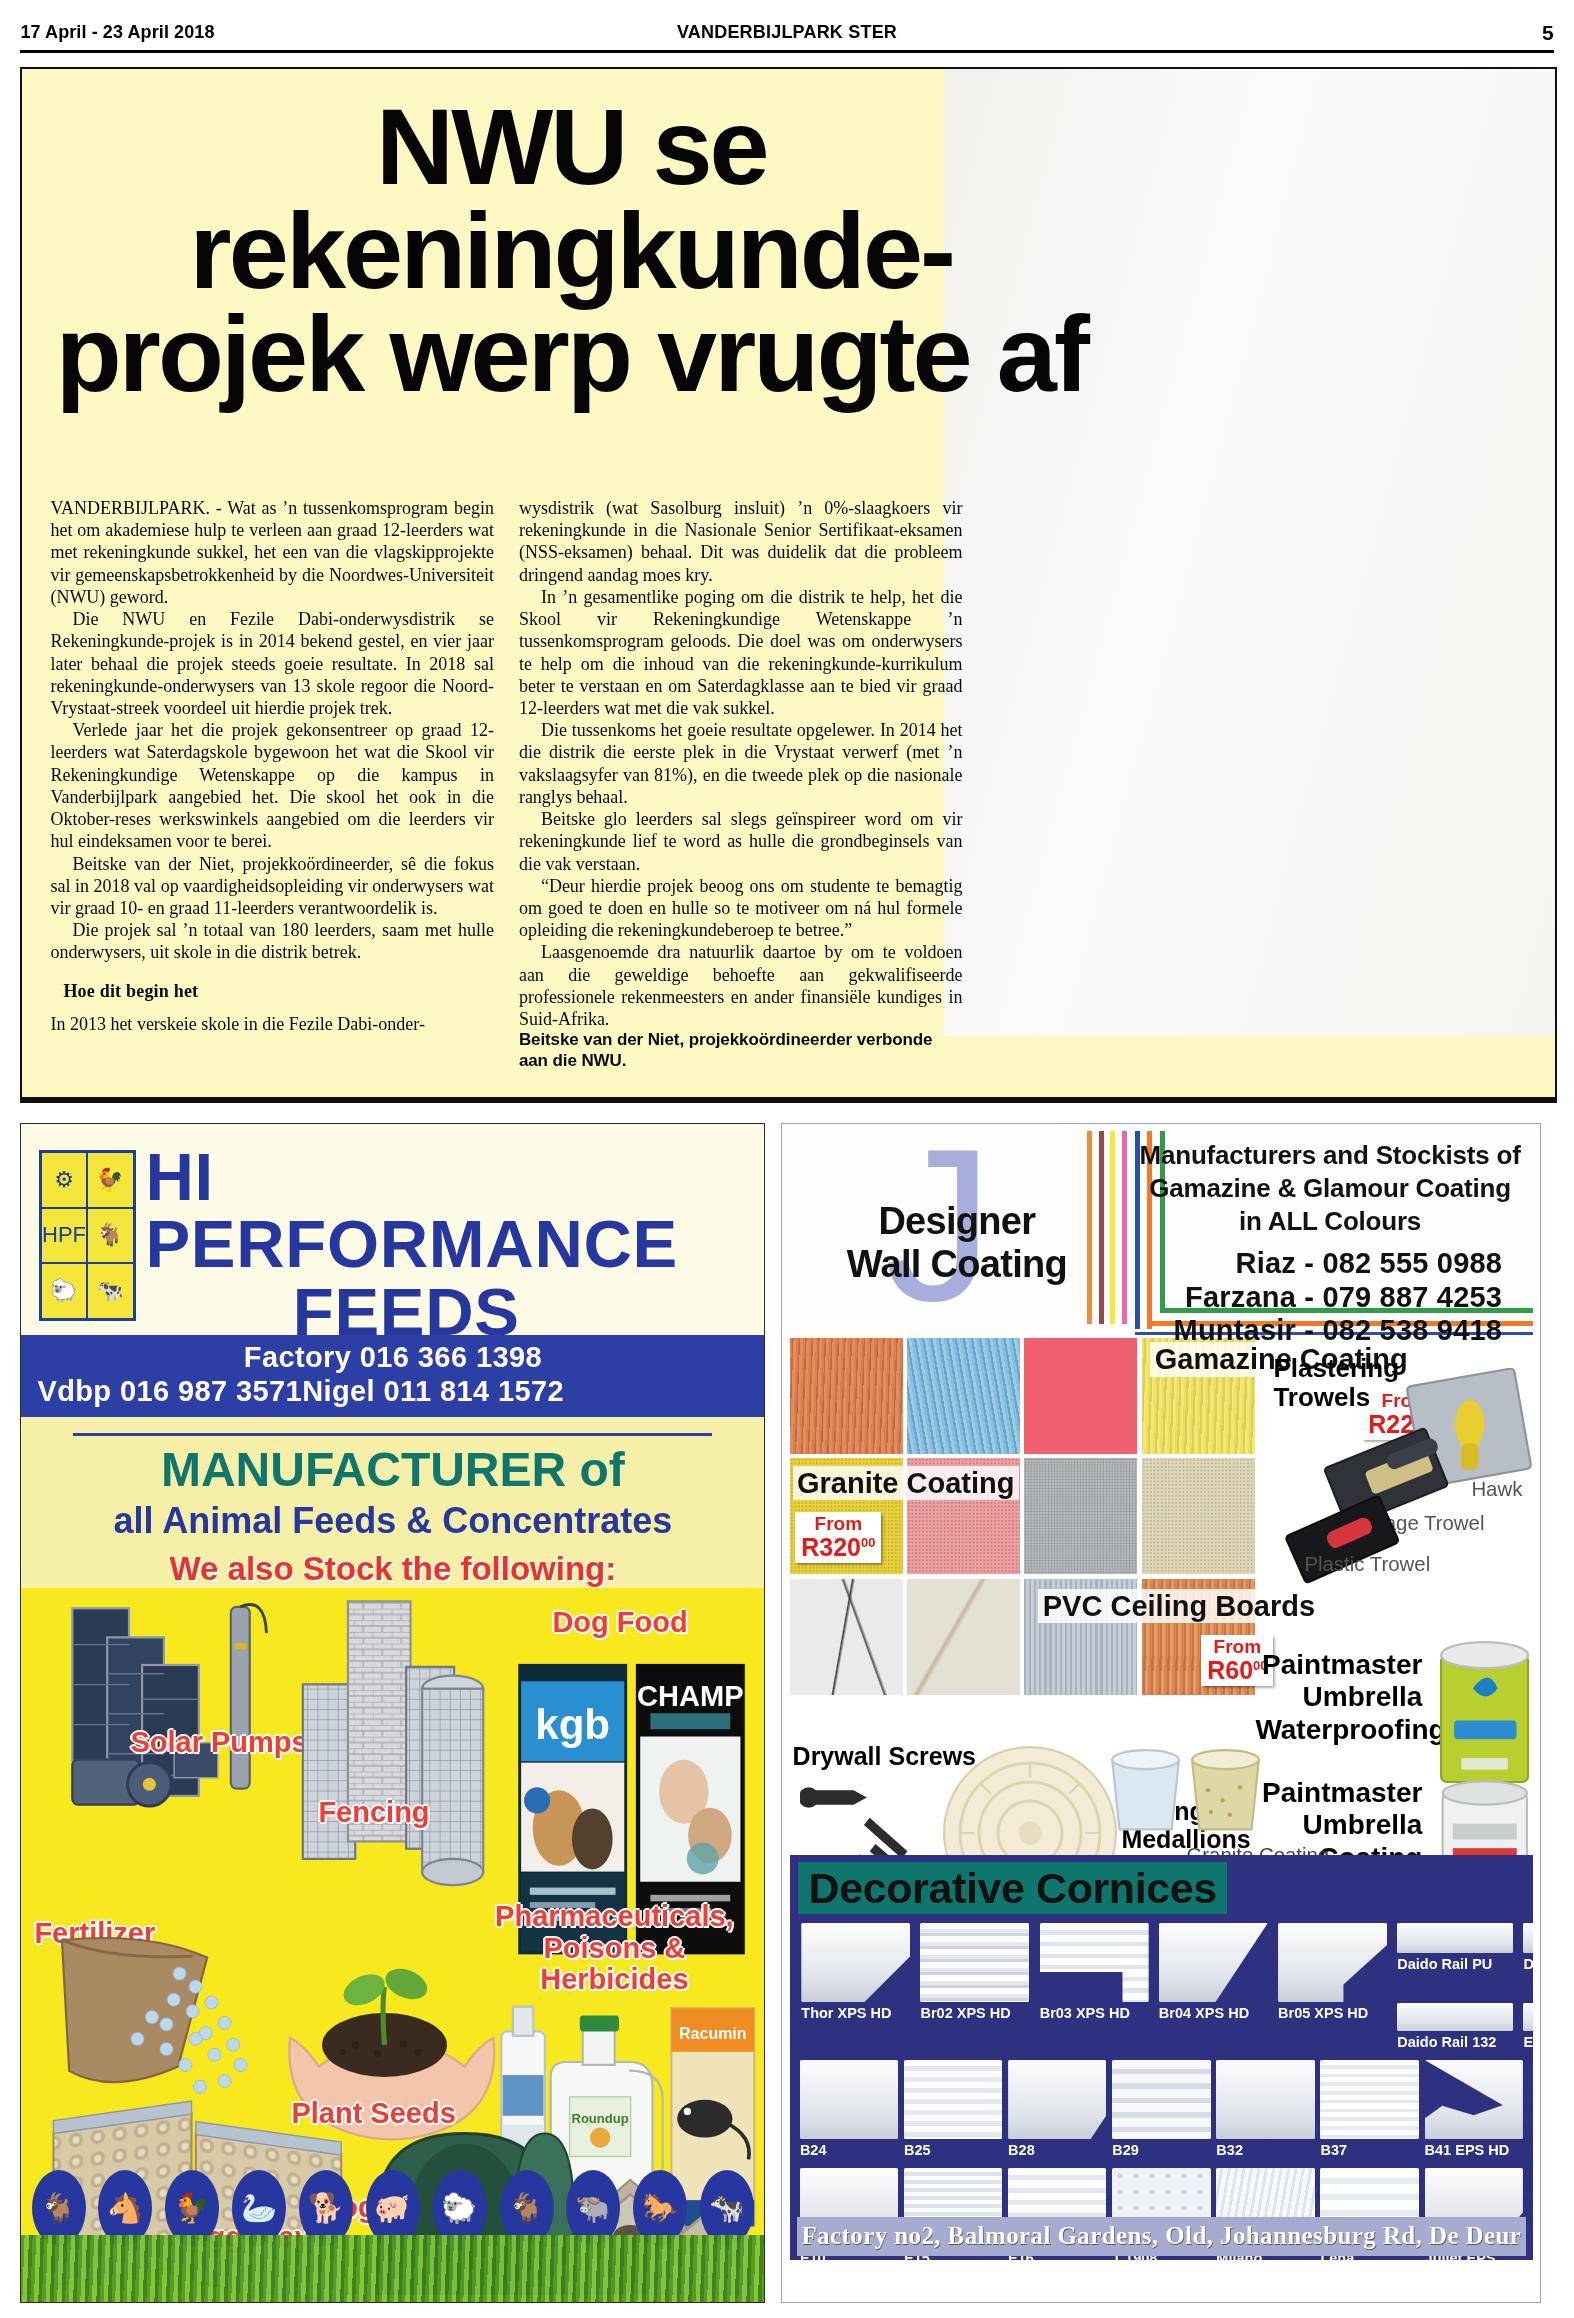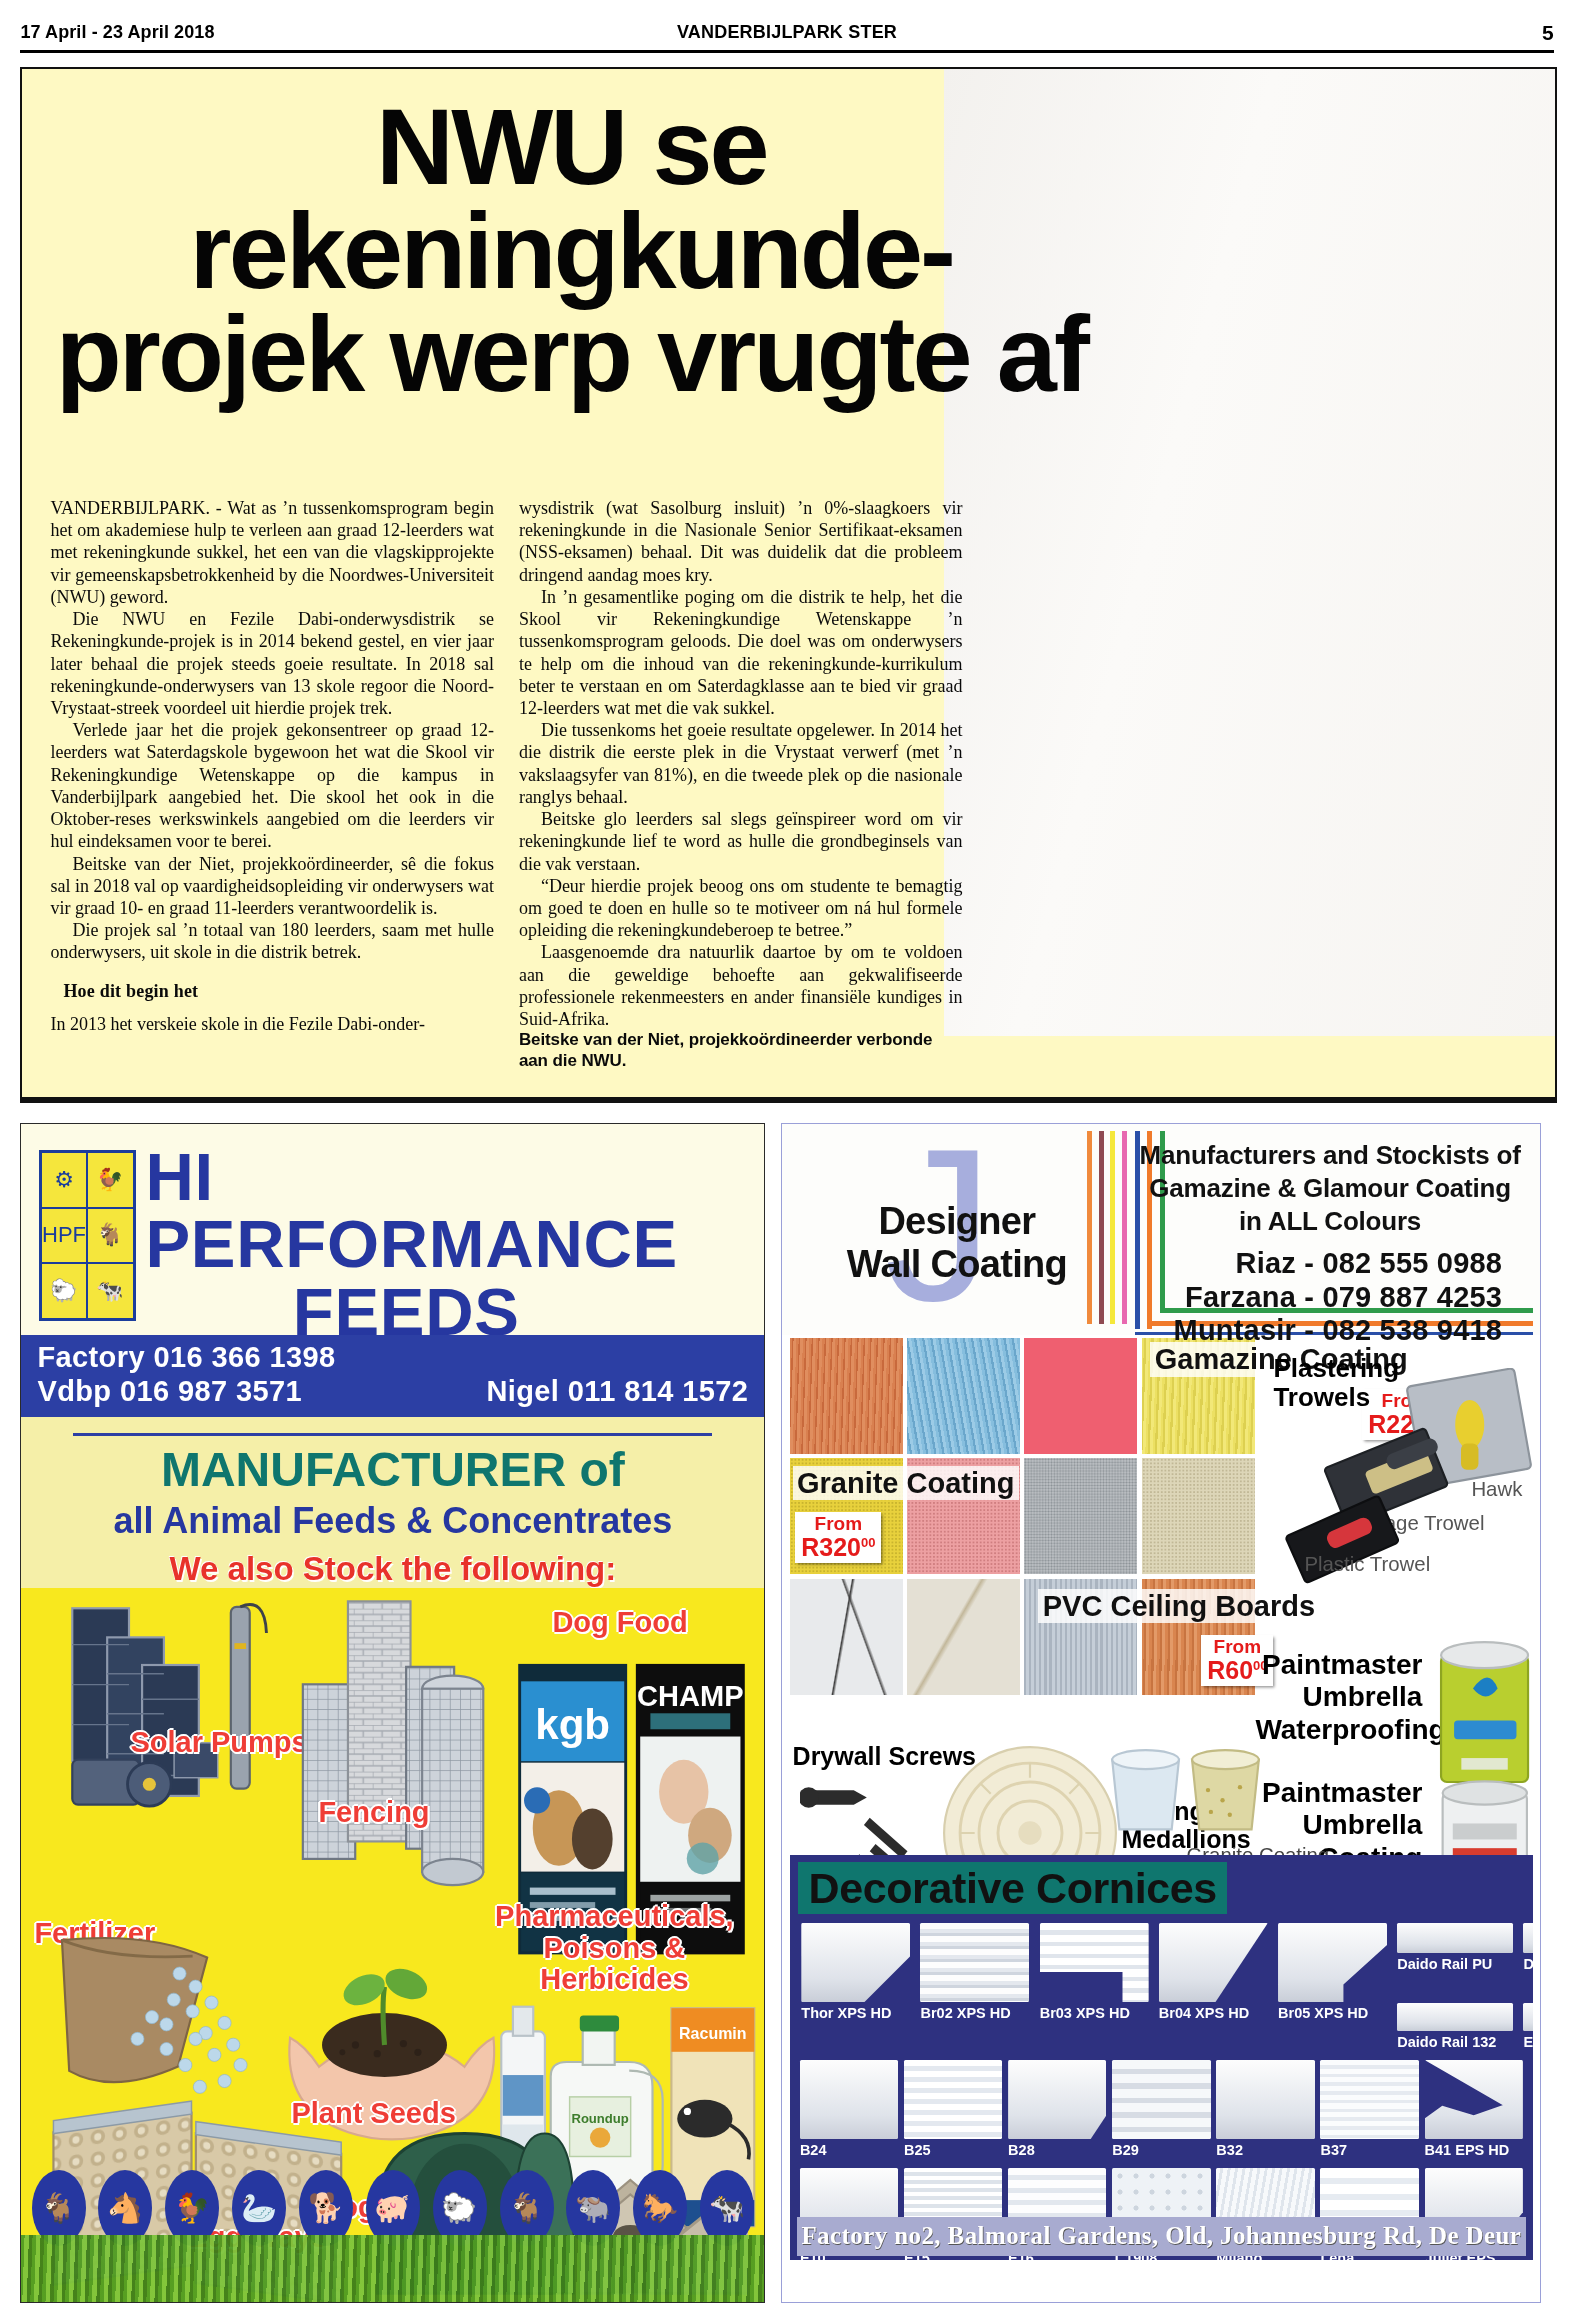--- a/index.html
+++ b/index.html
@@ -50,22 +50,22 @@
   .ad-left { position:relative; width:743px; height:1178px; border:1.5px solid #2a2a2a; background:#f7f3c8; overflow:hidden; }
   .hpf-top { position:relative; height:211px; background:#fdfbe6; }
   .hpf-logo { position:absolute; left:17.4px; top:26px; width:93px; height:167px; background:#f5e63c; border:2.2px solid #1b3d9c;
               display:grid; grid-template-columns:1fr 1fr; grid-template-rows:repeat(3,1fr); }
   .hpf-logo div { border:0.7px solid #1b3d9c; display:flex; align-items:center; justify-content:center;
                   font-size:22px; color:#1b3d9c; line-height:1; }
   .hpf-name { position:absolute; left:124px; top:19px; right:10.2px; text-align:left; }
   .hpf-name .n1 { font-size:67px; font-weight:bold; color:#2637a0; letter-spacing:0.7px; line-height:1; }
   .hpf-name .n2 { font-size:67px; font-weight:bold; color:#2637a0; letter-spacing:0.7px; line-height:1.05; text-align:center; padding-right:87px; }
   .hpf-phones { position:relative; background:#2c3fa4; color:#fff; padding:5.8px 16px 8.7px; }
-  .hpf-phones .fac { font-size:29px; font-weight:bold; letter-spacing:0.4px; }
-  .hpf-phones .row { display:flex; justify-content:space-between; font-size:29px; font-weight:bold; margin-top:1.5px; letter-spacing:0.4px; }
+  .hpf-phones .fac { text-align:center; font-size:29px; font-weight:bold; letter-spacing:0.4px; }
+  .hpf-phones .row { display:flex; font-size:29px; font-weight:bold; margin-top:1.5px; letter-spacing:0.4px; }
   .hpf-body { position:relative; background:#f5efa8; padding:11.6px 0 0; }
   .hpf-rule { width:86%; margin:4.4px auto 10.2px; border-top:3.6px solid #2c3fa4; }
   .hpf-manu { text-align:center; font-size:48px; font-weight:bold; color:#0f766e; letter-spacing:0px; line-height:1; }
   .hpf-manu2 { text-align:center; font-size:36px; font-weight:bold; color:#2637a0; margin-top:8.7px; line-height:1; }
   .hpf-stock { text-align:center; font-size:33px; font-weight:bold; color:#e8322a; margin-top:11.6px;
                text-shadow:1.5px 1.5px 0 #fff,-0.7px -0.7px 0 #fff; }
   .hpf-canvas { position:relative; height:734px; background:#f8e81e; overflow:hidden; }
   .hpf-canvas .grass { position:absolute; left:0; right:0; bottom:0; height:87px;
       background:repeating-linear-gradient(92deg,#4e9b22 0 3.6px,#7dc43c 3.6px 8px,#3c7d1a 8px 11.6px); opacity:.95; }
   .plabel { position:absolute; font-size:29px; font-weight:bold; color:#ef3d36; white-space:nowrap;

